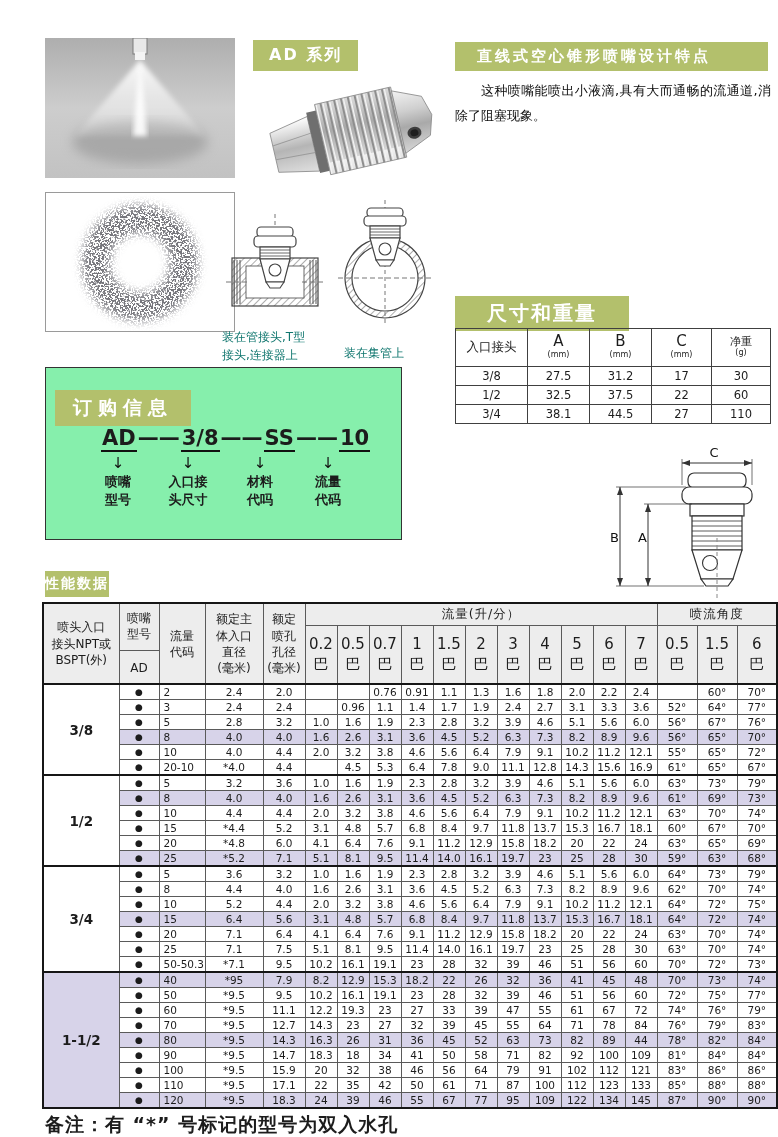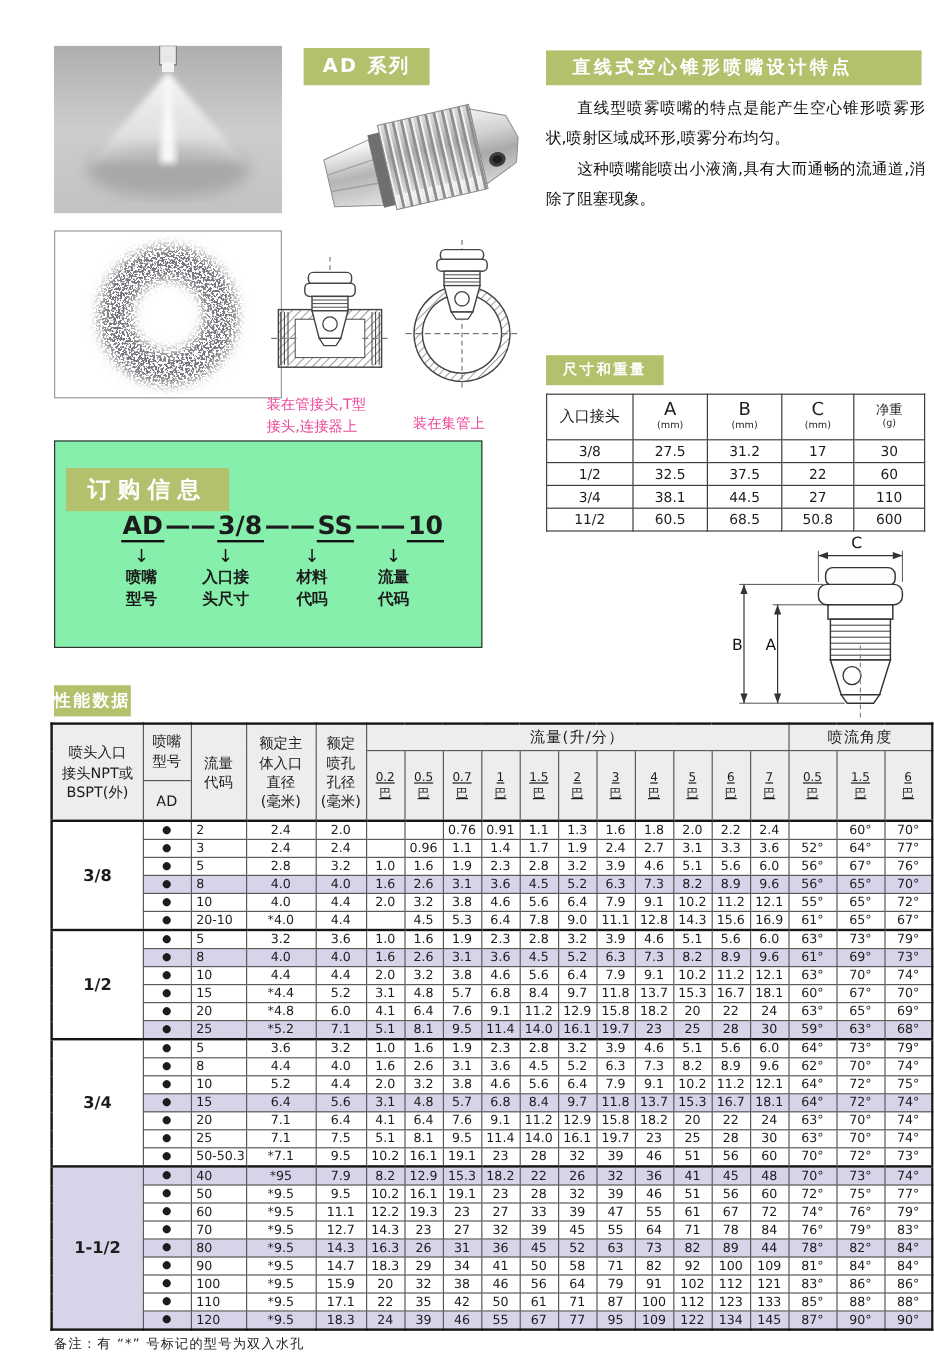--- a/index.html
+++ b/index.html
@@ -20,31 +20,31 @@
     background:var(--accent);color:#fff;font-weight:bold;
     display:inline-block;text-align:center;
   }
   
   .photo-frame{left:45px;top:38px;width:190px;height:140px;overflow:hidden;}
   .ring-frame{left:45px;top:192px;width:190px;height:140px;border:1px solid #9a9a9a;background:#fff;}
   .ad-badge{left:253px;top:40px;padding:5px 16px;font-size:16px;letter-spacing:2px;}
   .nozzle-photo{left:250px;top:78px;width:195px;height:112px;}
   .tee-diagram{left:224px;top:214px;width:102px;height:112px;}
   .manifold-diagram{left:336px;top:200px;width:98px;height:126px;}
-  .diagram-caption{font-size:12px;line-height:1.5;white-space:pre-line;color:#ec4899;font-weight:500;}
+  .diagram-caption{font-size:12px;line-height:1.5;white-space:pre-line;color:#0f766e;font-weight:500;}
   .cap-tee{left:222px;top:328px;width:120px;}
   .cap-manifold{left:344px;top:344px;width:110px;}
   
   .features-bar{left:455px;top:42px;width:313px;padding:5px 0 5px 22px;font-size:15px;letter-spacing:3px;text-align:left;}
   .features-body{left:455px;top:78px;width:316px;}
   .features-body p{
     font-size:13px;line-height:1.95;text-align:justify;text-indent:2em;color:#0e0e0e;
   }
   
-  .size-badge{left:455px;top:296px;padding:4px 14px;font-size:12px;letter-spacing:2px;}
+  .size-badge{left:455px;top:296px;padding:4px 32px;font-size:20px;letter-spacing:2px;}
   .dim-table{left:455px;top:328px;width:315px;border-collapse:collapse;table-layout:fixed;}
   .dim-table th,.dim-table td{border:1px solid #404040;text-align:center;vertical-align:middle;}
   .dim-table th{height:38px;font-weight:normal;}
   .dim-table td{height:19px;font-size:11.5px;}
   .dim-head-main{font-size:15px;line-height:1;}
   .dim-head-first{font-size:12.5px;}
   .dim-head-cn{font-size:11px;line-height:1;}
   .dim-head-unit{font-size:8px;line-height:1.4;color:#222;}
   
   .order-box{left:45px;top:367px;width:357px;height:173px;border:1px solid #333;background:#86efac;}
@@ -57,31 +57,31 @@
   .order-label{font-size:13px;font-weight:bold;line-height:1.35;white-space:pre-line;margin-top:2px;}
   
   .dim-diagram{left:600px;top:443px;width:176px;height:158px;}
   
   .perf-badge{left:45px;top:571px;padding:4px 0;font-size:14px;letter-spacing:2px;}
   .perf{left:42px;top:602px;width:734px;border-collapse:collapse;table-layout:fixed;}
   .perf th,.perf td{border:1px solid var(--line);text-align:center;vertical-align:middle;}
   .perf{border:2px solid #161616;}
   .perf thead th{background:#ededed;font-weight:normal;}
   .perf .group-h{height:22px;font-size:12.5px;letter-spacing:1px;margin-top:44px;}
-  .perf .press{height:56px;font-size:10px;white-space:pre-line;line-height:1.3;text-decoration:underline;}
+  .perf .press{height:56px;font-size:15px;white-space:pre-line;line-height:1.3;}
   .perf .head-multi{font-size:12px;white-space:pre-line;line-height:1.35;}
   .perf .model-head-top{font-size:12px;padding:6px 0 8px;}
   .perf .model-head-bot{font-size:12px;border-top:1px solid var(--line);padding:10px 0 8px;}
   .perf tbody td{height:13px;line-height:12px;font-size:10.5px;padding:1px 0;background:#fff;}
   .perf tbody tr.hl td{background:var(--hl);}
   .perf tbody td.inlet{font-size:13.5px;font-weight:bold;background:#fff;}
   .perf tbody tr.sec-start td{border-top:2px solid #161616;}
   .perf tbody td.code-cell{text-align:left;padding-left:4px;}
   .perf tbody td.dot-cell{font-size:9px;}
-  .footnote{left:45px;top:1112px;font-size:11px;font-weight:400;letter-spacing:1px;}
+  .footnote{left:45px;top:1112px;font-size:19px;font-weight:700;letter-spacing:1px;}
   svg text{font-family:"DejaVu Sans","Liberation Sans",sans-serif;}
 </style>
 </head>
 <body>
 
 <div class="abs photo-frame">
   <svg width="190" height="140">
     <defs>
       <linearGradient id="pbg" x1="0" y1="0" x2="0" y2="1">
         <stop offset="0" stop-color="#aeaeae"></stop>
@@ -207,21 +207,20 @@
       </g>
     <polygon points="34,38 64,38 58,60 40,60" fill="#fff" stroke="#444" stroke-width="1.2"></polygon>
     <circle cx="49" cy="49" r="6" fill="#fff" stroke="#444" stroke-width="1.1"></circle>
     <path d="M40 60 L58 60 L54 66 L44 66 Z" fill="#fff" stroke="#444" stroke-width="1.1"></path>
   </svg>
 </div>
 <div class="abs diagram-caption cap-manifold">装在集管上</div>
 
 <div class="abs badge features-bar">直线式空心锥形喷嘴设计特点</div>
 <div class="abs features-body">
-    <p>直线型喷雾喷嘴的特点是能产生空心锥形喷雾形状,喷射区域成环形,喷雾分布均匀。</p>
     <p>这种喷嘴能喷出小液滴,具有大而通畅的流通道,消除了阻塞现象。</p>
   </div>
 
 <div class="abs badge size-badge">尺寸和重量</div>
 <table class="abs dim-table">
   <colgroup>
       <col style="width:72px">
       <col style="width:62px">
       <col style="width:62px">
       <col style="width:60px">
@@ -264,27 +263,20 @@
         <td>37.5</td>
         <td>22</td>
         <td>60</td>
       </tr>
       <tr>
         <td>3/4</td>
         <td>38.1</td>
         <td>44.5</td>
         <td>27</td>
         <td>110</td>
-      </tr>
-      <tr>
-        <td>11/2</td>
-        <td>60.5</td>
-        <td>68.5</td>
-        <td>50.8</td>
-        <td>600</td>
       </tr>
     </tbody>
 </table>
 
 <div class="abs order-box">
   <div class="order-code abs" style="left:55px;top:58px;position:absolute;"><span class="part">AD</span><span class="dash">——</span><span class="part">3/8</span><span class="dash">——</span><span class="part">SS</span><span class="dash">——</span><span class="part">10</span></div>
   <div>
       <div class="order-col" style="left: 30px; top: 88px;">
         <div class="order-arrow">↓</div>
         <div class="order-label">喷嘴
@@ -901,21 +893,21 @@
         <td>78°</td>
         <td>82°</td>
         <td>84°</td>
       </tr>
       <tr>
         <td class="dot-cell">●</td>
         <td class="code-cell">90</td>
         <td>*9.5</td>
         <td>14.7</td>
         <td>18.3</td>
-        <td>29</td>
+        <td>18</td>
         <td>34</td>
         <td>41</td>
         <td>50</td>
         <td>58</td>
         <td>71</td>
         <td>82</td>
         <td>92</td>
         <td>100</td>
         <td>109</td>
         <td>81°</td>

